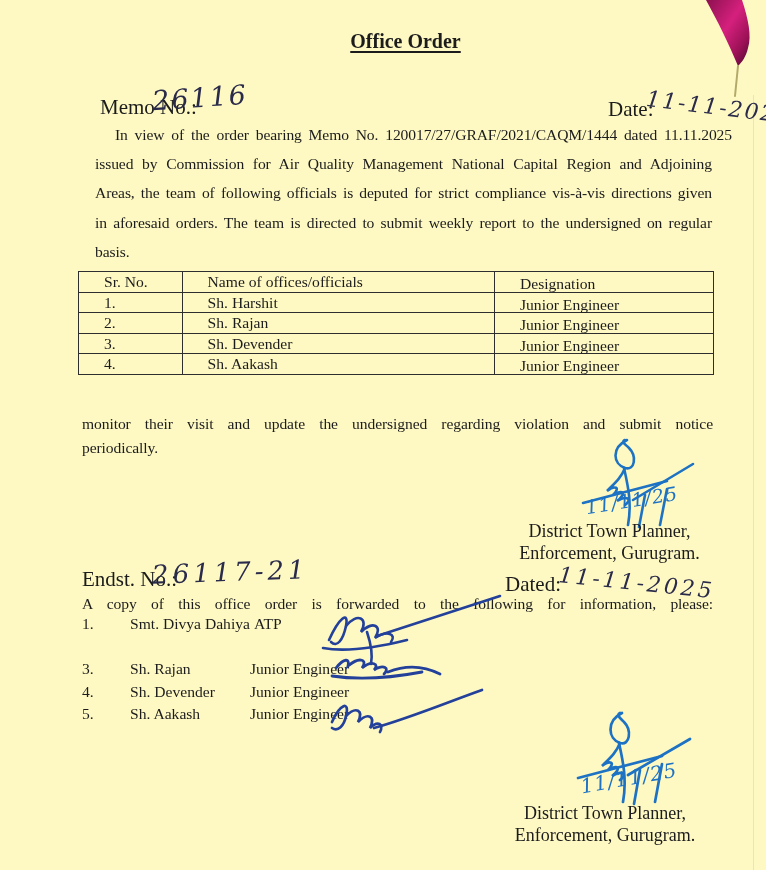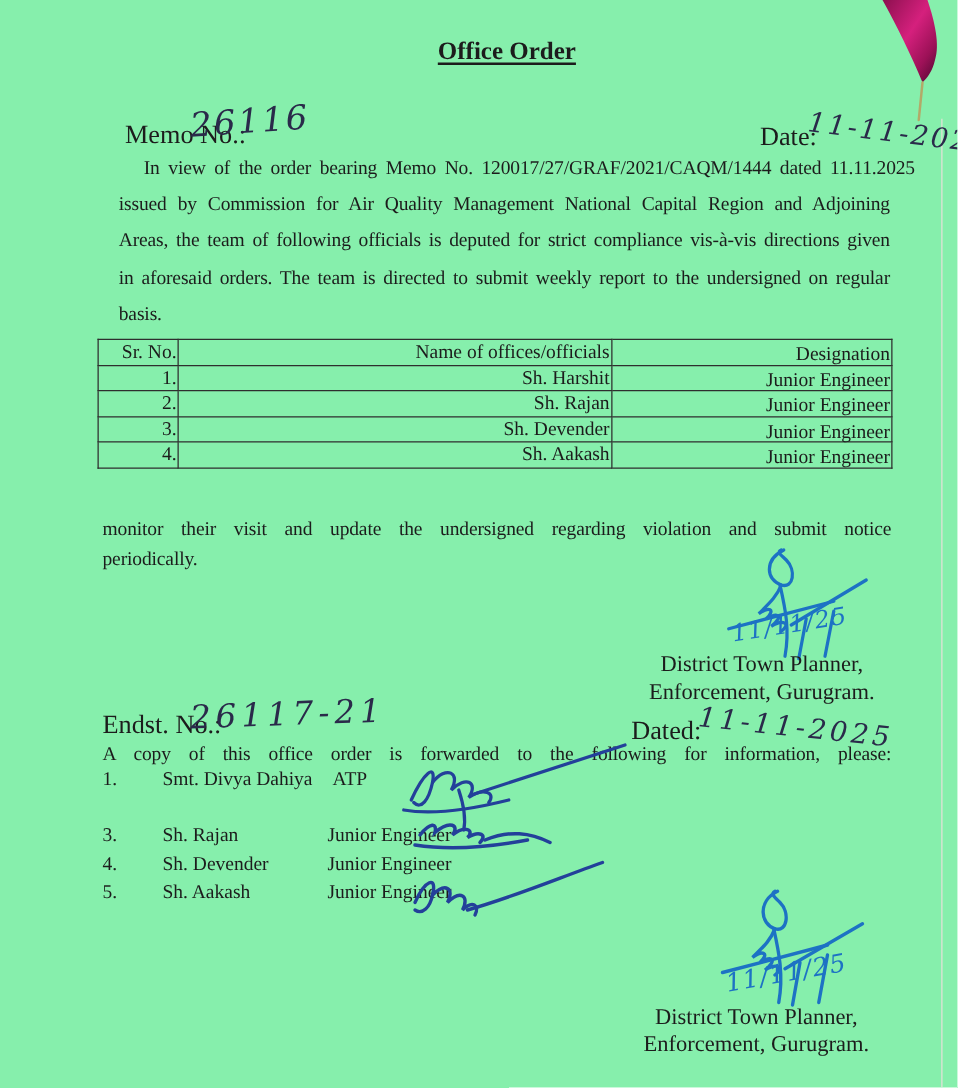--- a/index.html
+++ b/index.html
@@ -1,18 +1,18 @@
 <!DOCTYPE html>
 <html><head>
 <meta charset="utf-8">
 <style>
   html,body{margin:0;padding:0;background:#ffffff;}
   .page{
     position:relative;width:766px;height:870px;overflow:hidden;
-    background:#86efac;
+    background:#fef9c3;
     font-family:"Liberation Serif", serif;
     color:#1c1c1c;
   }
   .abs{position:absolute;}
   .doc-text{font-size:15.6px;letter-spacing:-0.1px;white-space:nowrap;}
   .title{
     left:97px;top:30px;width:617px;text-align:center;
     font-size:20px;font-weight:bold;
   }
   .title span{text-decoration:underline;text-decoration-thickness:2px;text-underline-offset:3px;}
@@ -26,32 +26,31 @@
     color:#1d72c4;white-space:nowrap;letter-spacing:1px;
   }
   .jline{text-align:justify;text-align-last:justify;}
   .para-line{height:29.4px;line-height:29.4px;}
   .para2-line{height:23.4px;line-height:23.4px;}
   table.officials{
     position:absolute;left:78px;top:271px;width:636px;
     border-collapse:collapse;font-size:15.6px;
   }
   table.officials td{
-    border:1.4px solid #2e2e2e;padding:0 1px;height:19.5px;line-height:19.5px;
+    border:1.4px solid #2e2e2e;padding:0 25px;height:19.5px;line-height:19.5px;
     white-space:nowrap;
-    text-align:right;
   }
   td.c-sr{width:58px;}
   td.c-name{width:326px;}
   td.c-desig{width:210px;margin-top:40px;}
   td.c-desig span{position:relative;top:2px;}
   .dtp-block{text-align:center;font-size:18px;line-height:21.5px;white-space:nowrap;}
   .cc-row{font-size:15.6px;height:22.6px;line-height:22.6px;white-space:nowrap;}
   .cc-no{display:inline-block;width:48px;}
-  .cc-name{display:inline-block;min-width:116px;margin-right:16px;}
+  .cc-name{display:inline-block;min-width:116px;margin-right:4px;}
   svg{display:block;}
 </style>
 </head>
 <body>
 
 <div class="page">
 
   <svg class="abs" style="left:690px;top:0;" width="76" height="100" viewBox="0 0 76 100">
     <defs>
       <linearGradient id="mg" x1="0" y1="0" x2="1" y2="1">

